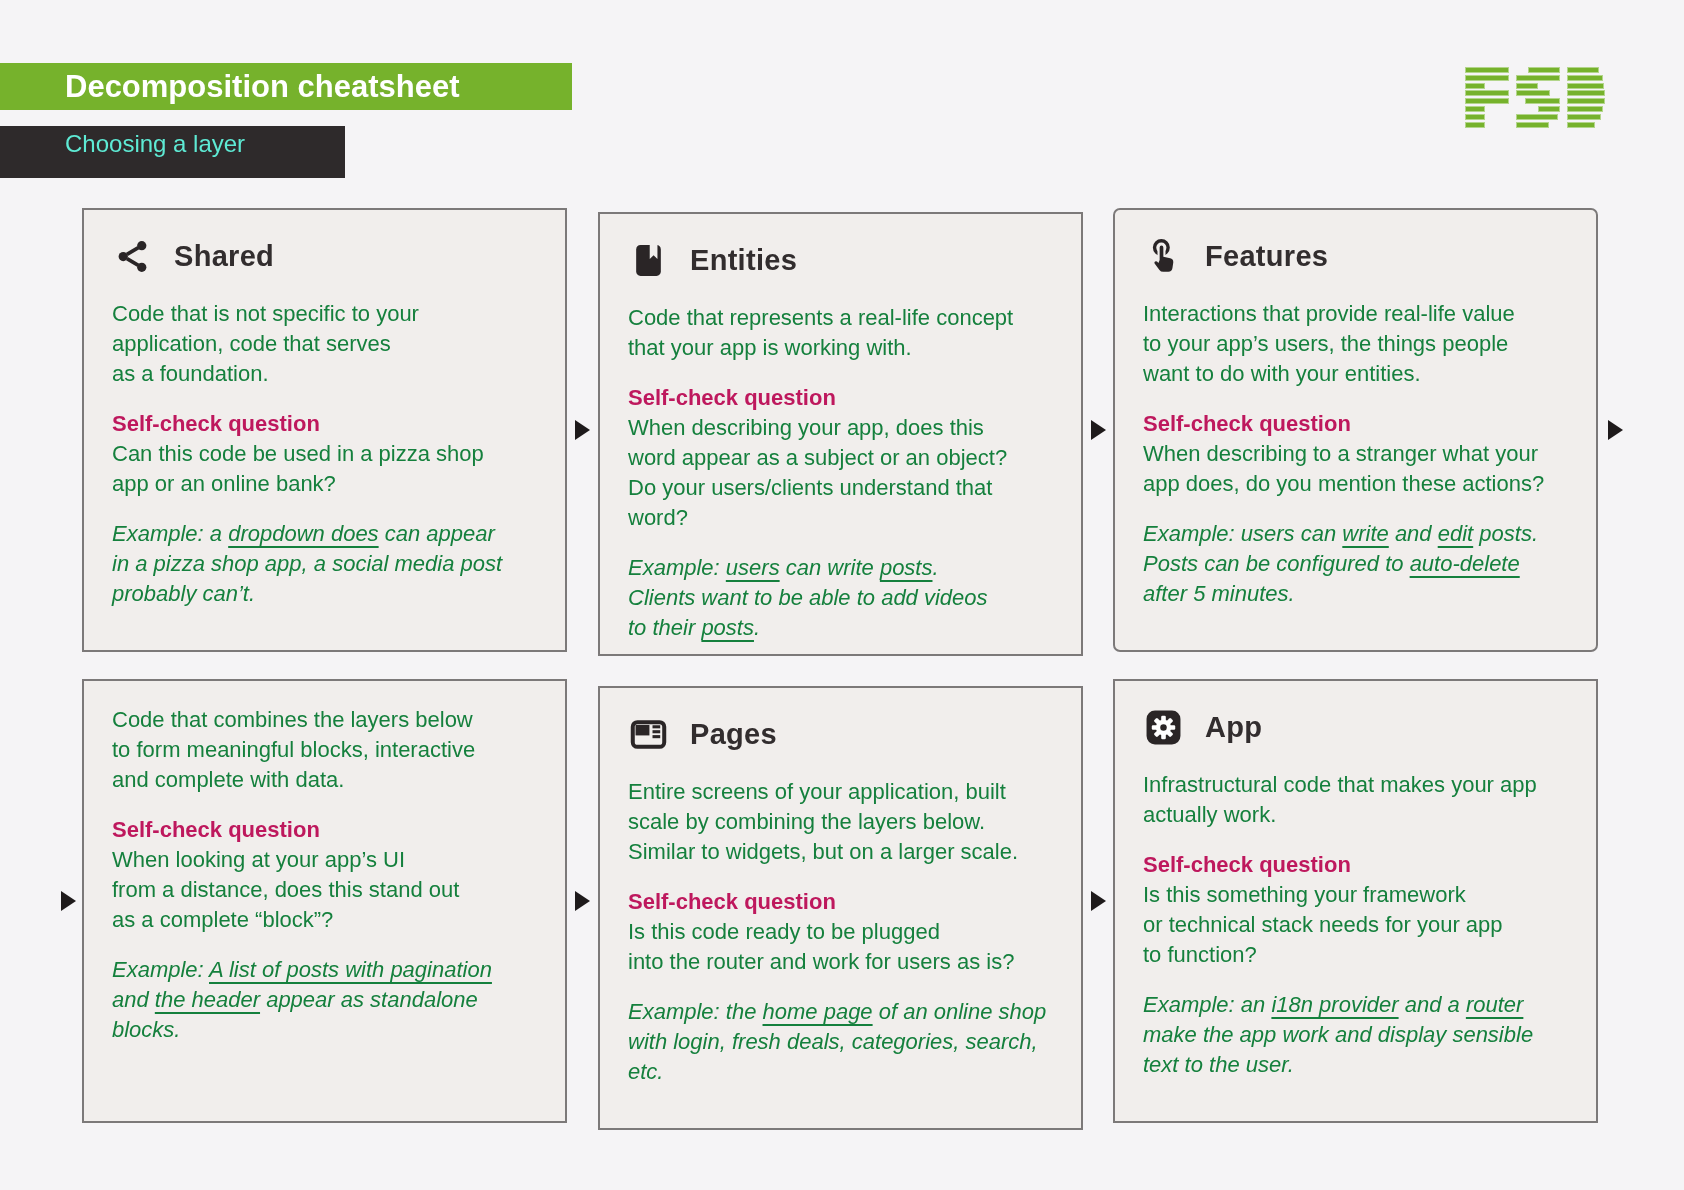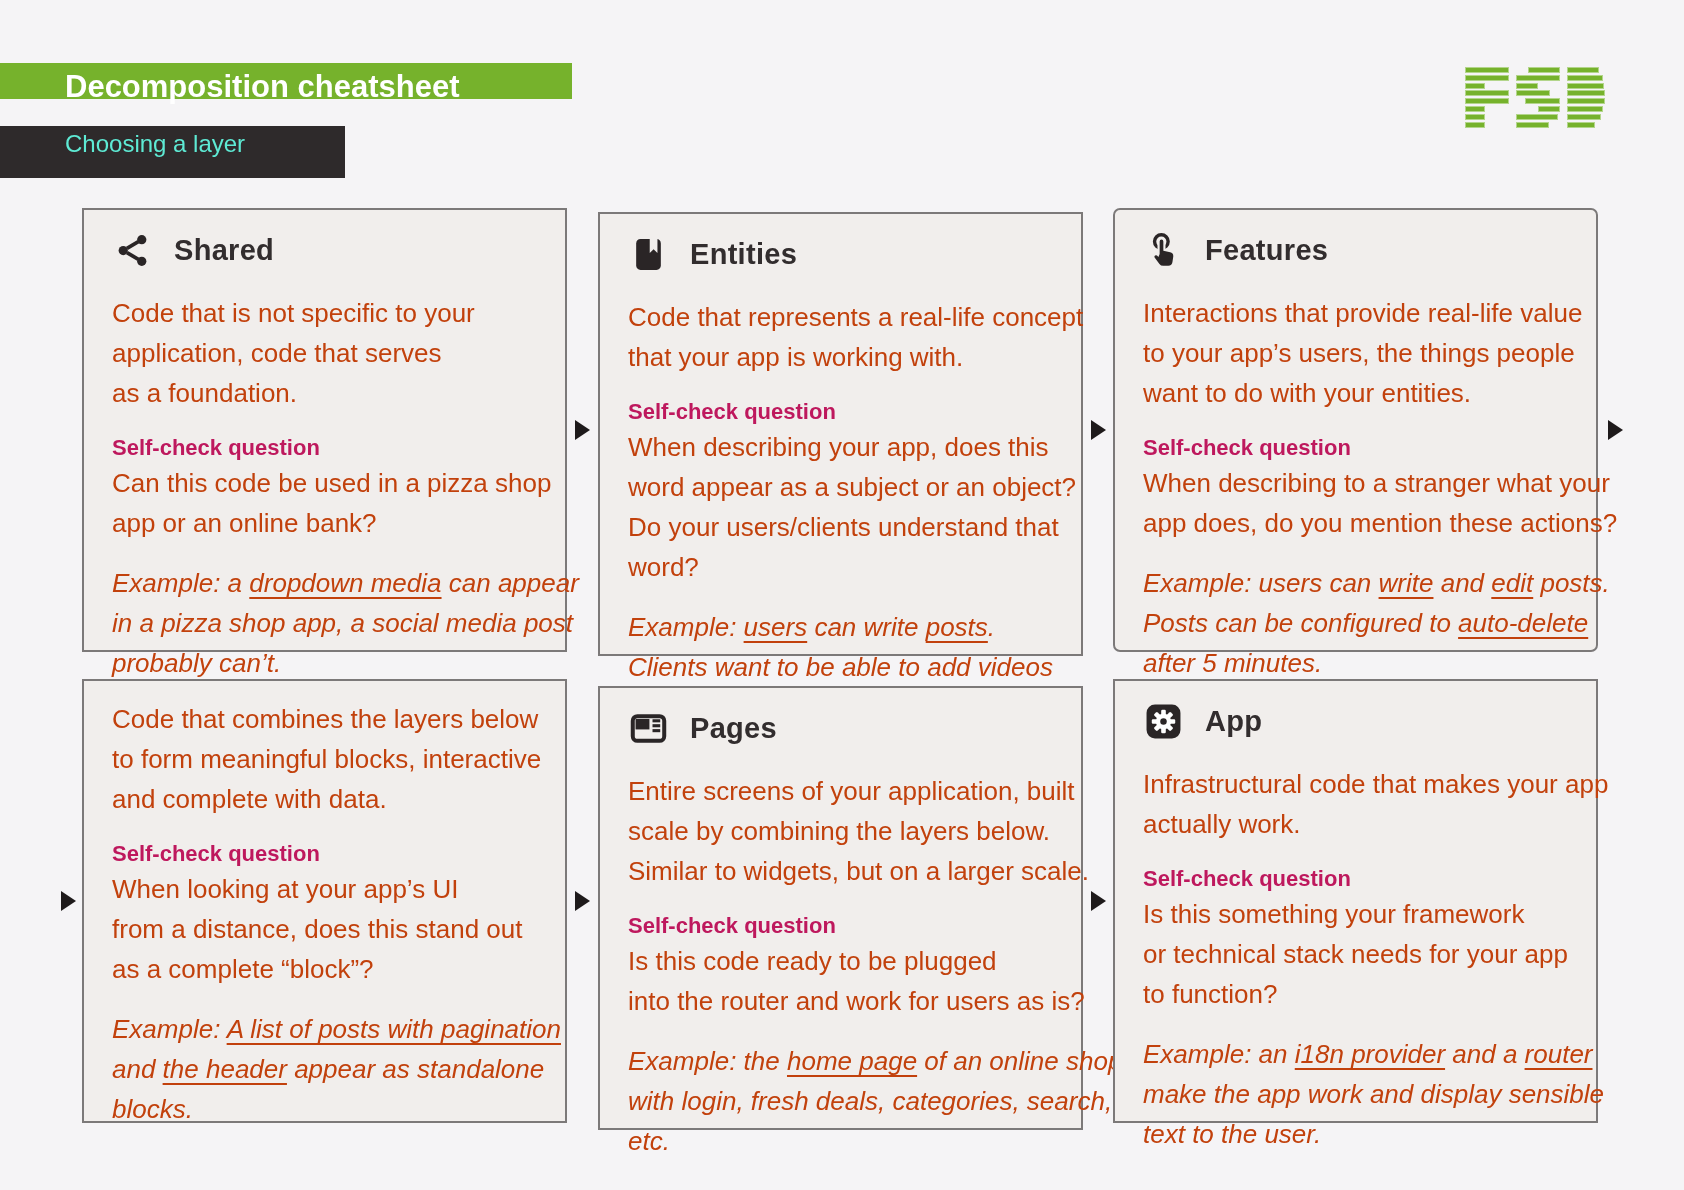--- a/index.html
+++ b/index.html
@@ -4,21 +4,21 @@
 <style>
   html,body{margin:0;padding:0;}
   body{
     width:1684px;height:1190px;position:relative;overflow:hidden;
     background:#f5f4f6;
     font-family:"Liberation Sans", sans-serif;
     color:#3a3435;
   }
   
   .titlebar{
-    position:absolute;left:0;top:63px;width:572px;height:36px;
+    position:absolute;left:0;top:63px;width:572px;height:47px;
     background:#76b22c;color:#ffffff;
     font-size:31px;font-weight:bold;line-height:47px;
     padding-left:65px;box-sizing:border-box;white-space:nowrap;
   }
   .subtitlebar{
     position:absolute;left:0;top:126px;width:345px;height:52px;
     background:#2e2a2b;color:#5eead4;
     font-size:24px;line-height:36px;
     padding-left:65px;box-sizing:border-box;white-space:nowrap;
   }
@@ -26,26 +26,26 @@
   .logo{position:absolute;left:1465px;top:67px;display:flex;gap:7px;}
   .logo-letter{position:relative;width:44px;height:62px;}
   .logo-bar{
     position:absolute;height:6px;box-sizing:border-box;
     border:1px solid rgba(255,255,255,0.45);
   }
   
   .card{
     position:absolute;width:485px;height:444px;box-sizing:border-box;
     background:#f1eeec;border:2px solid #7c7979;
-    padding:18px 28px;
+    padding:24px 28px;
   }
   .card-head{display:flex;align-items:center;gap:23px;margin:4px 0 24px 2px;}
   .card-icon{width:37px;height:37px;flex:0 0 auto;}
   .card-title{font-size:29px;font-weight:bold;color:#322d2e;letter-spacing:.3px;}
-  .card p{margin:0 0 20px;font-size:26px;line-height:40px;white-space:pre;color:#c2410c;}
+  .card p{margin:0 0 20px;font-size:22px;line-height:30px;white-space:pre;color:#15803d;}
   .sc-label{font-weight:bold;font-size:22px;line-height:30px;color:#be185d;}
   .card p.question{margin-top:0;}
   .card p.example{font-style:italic;margin-bottom:0;}
   .example .u, .question .u{
     text-decoration:underline;
     text-decoration-thickness:2px;
     text-underline-offset:5px;
   }
   
   #card-shared  {left:82px;  top:208px;}
@@ -123,21 +123,21 @@
       </svg>
     </span>
     <span class="card-title">Shared</span>
   </div>
   <p class="desc">Code that is not specific to your
 application, code that serves
 as a foundation.</p>
   <div class="sc-label">Self-check question</div>
   <p class="question"><span>Can this code be used in a pizza shop
 app or an online bank?</span></p>
-  <p class="example"><span>Example: a </span><span class="u">dropdown media</span><span> can appear
+  <p class="example"><span>Example: a </span><span class="u">dropdown does</span><span> can appear
 in a pizza shop app, a social media post
 probably can’t.</span></p>
 </div>
 
 <div class="card" id="card-entities">
   <div class="card-head">
     <span class="card-icon">
       <svg viewBox="0 0 24 24" width="37" height="37">
         <path fill="#2a2526" d="M4 4.8C4 3.2 5.2 2 6.8 2h10.4C18.8 2 20 3.2 20 4.8v14.4c0 1.6-1.2 2.8-2.8 2.8H6.8C5.2 22 4 20.8 4 19.2Z"></path>
         <path fill="#f1eeec" d="M12.8 2h5v9l-2.5-2.4-2.5 2.4Z"></path>

